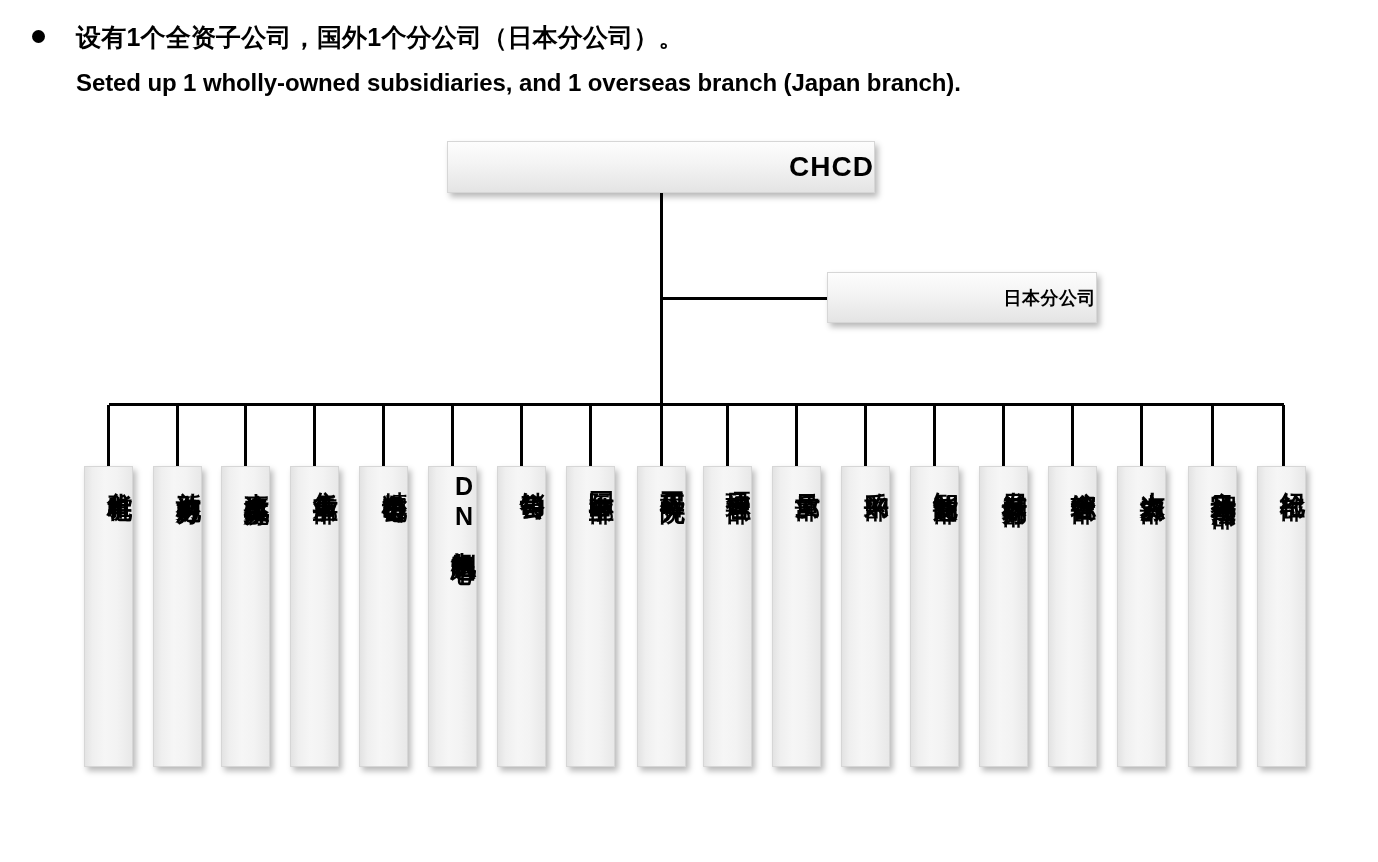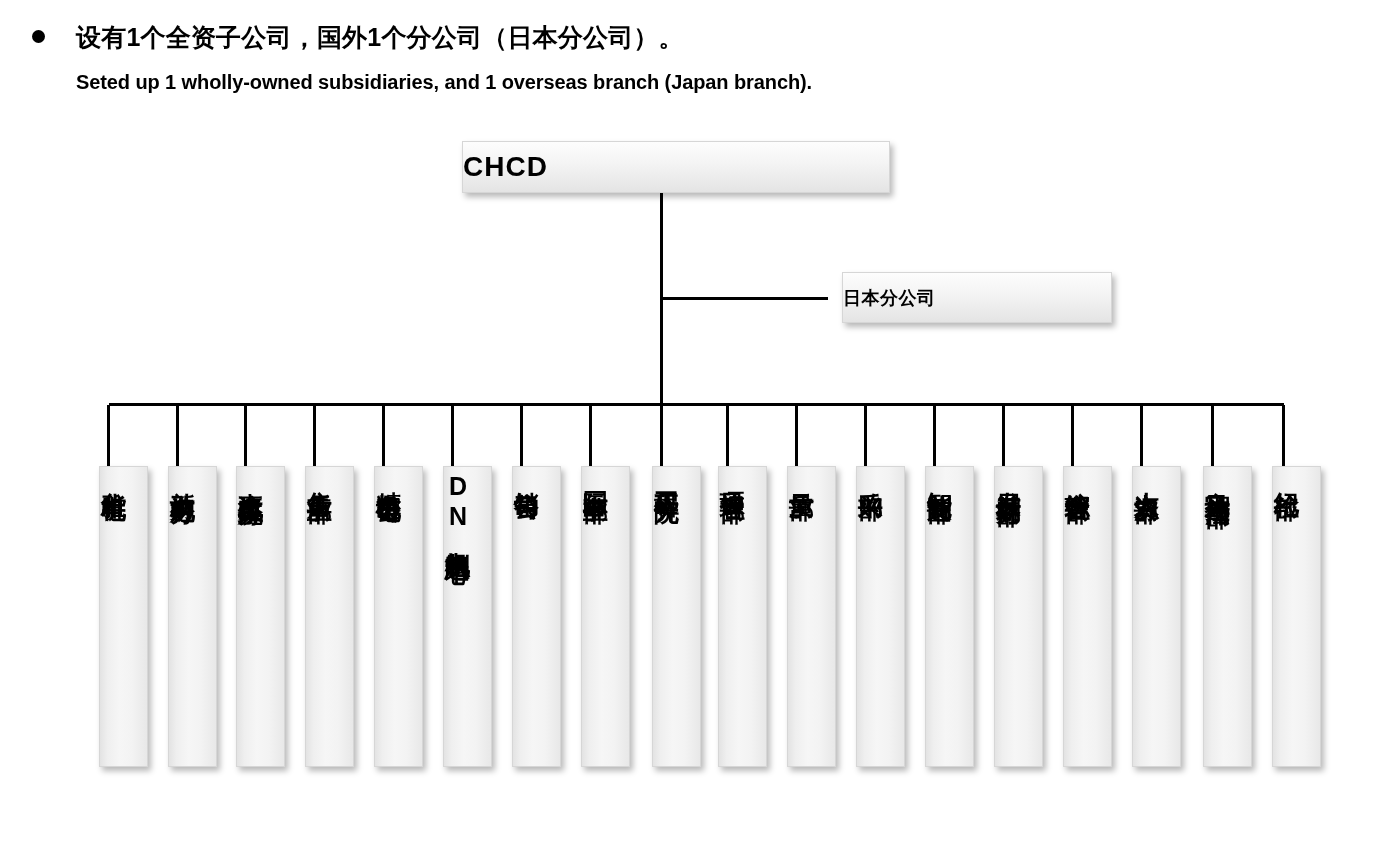--- a/index.html
+++ b/index.html
@@ -41,21 +41,21 @@
     font-size: 25px;
     font-weight: bold;
     letter-spacing: 0.2px;
     white-space: nowrap;
     line-height: 34px;
   }
   #headline-en {
     position: absolute;
     left: 76px;
     top: 67px;
-    font-size: 20px;
+    font-size: 24px;
     font-weight: bold;
     letter-spacing: -0.1px;
     white-space: nowrap;
     line-height: 31px;
   }
 
   
   #org-chart {
     position: absolute;
     left: 0;
@@ -73,22 +73,21 @@
   }
 
   
   .node {
     position: absolute;
     box-sizing: border-box;
     border: 1px solid #d6d6d6;
     box-shadow: 3px 4px 6px rgba(0, 0, 0, 0.28);
     display: flex;
     align-items: center;
-    justify-content: flex-start;
-    margin-left: 15px;
+    justify-content: flex-end;
   }
 
   
   .node-h {
     background: linear-gradient(to bottom,
                 #fdfdfd 0%,
                 #f4f4f4 42%,
                 #ececec 72%,
                 #e4e4e4 100%);
   }

